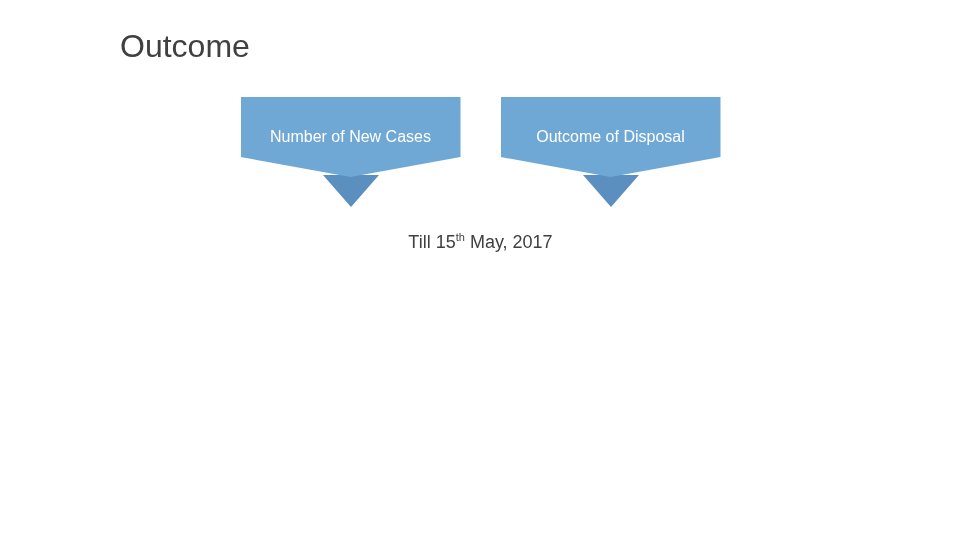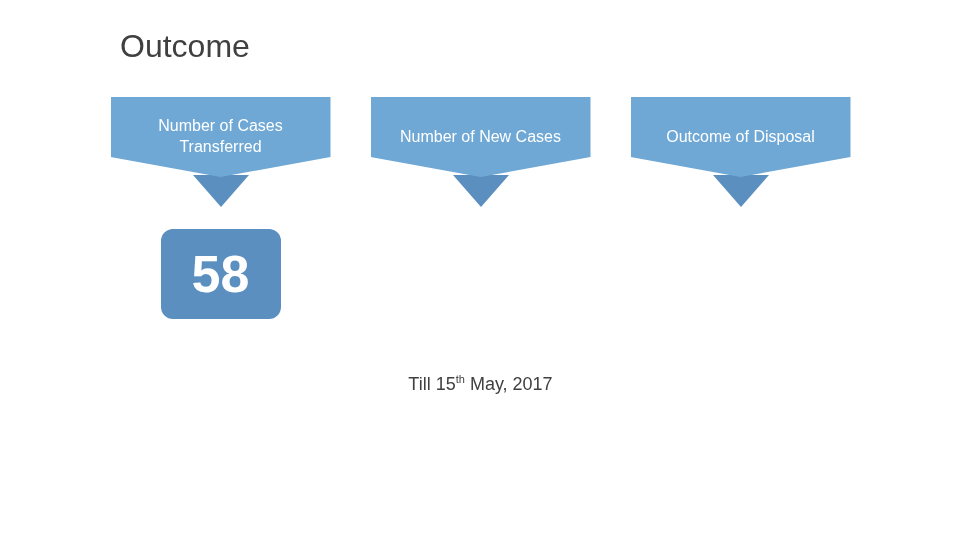--- a/index.html
+++ b/index.html
@@ -84,46 +84,37 @@
       align-items: center;
       justify-content: center;
       margin-top: 22px;
     }
 
     .number-badge.green {
       background: #3a8a3a;
     }
 
     .footer-text {
-      margin-top: 54px;
+      margin-top: 24px;
       font-size: 18px;
       color: #404040;
       font-weight: 400;
     }
 
     .footer-text sup {
       font-size: 11px;
     }
   </style>
 </head>
 <body>
 
 <h1 class="page-title">Outcome</h1>
 
 <div class="cards-row">
 
-  <div class="card-col">
-    <div class="label-box">
-      <span>Number of Cases Transferred</span>
-    </div>
-    <div class="arrow-down"></div>
-    <div class="number-badge">
-      <span>58</span>
-    </div>
-  </div>
 
   <div class="card-col">
     <div class="label-box">
       <span>Number of New Cases</span>
     </div>
     <div class="arrow-down"></div>
   </div>
 
   <div class="card-col">
     <div class="label-box">

